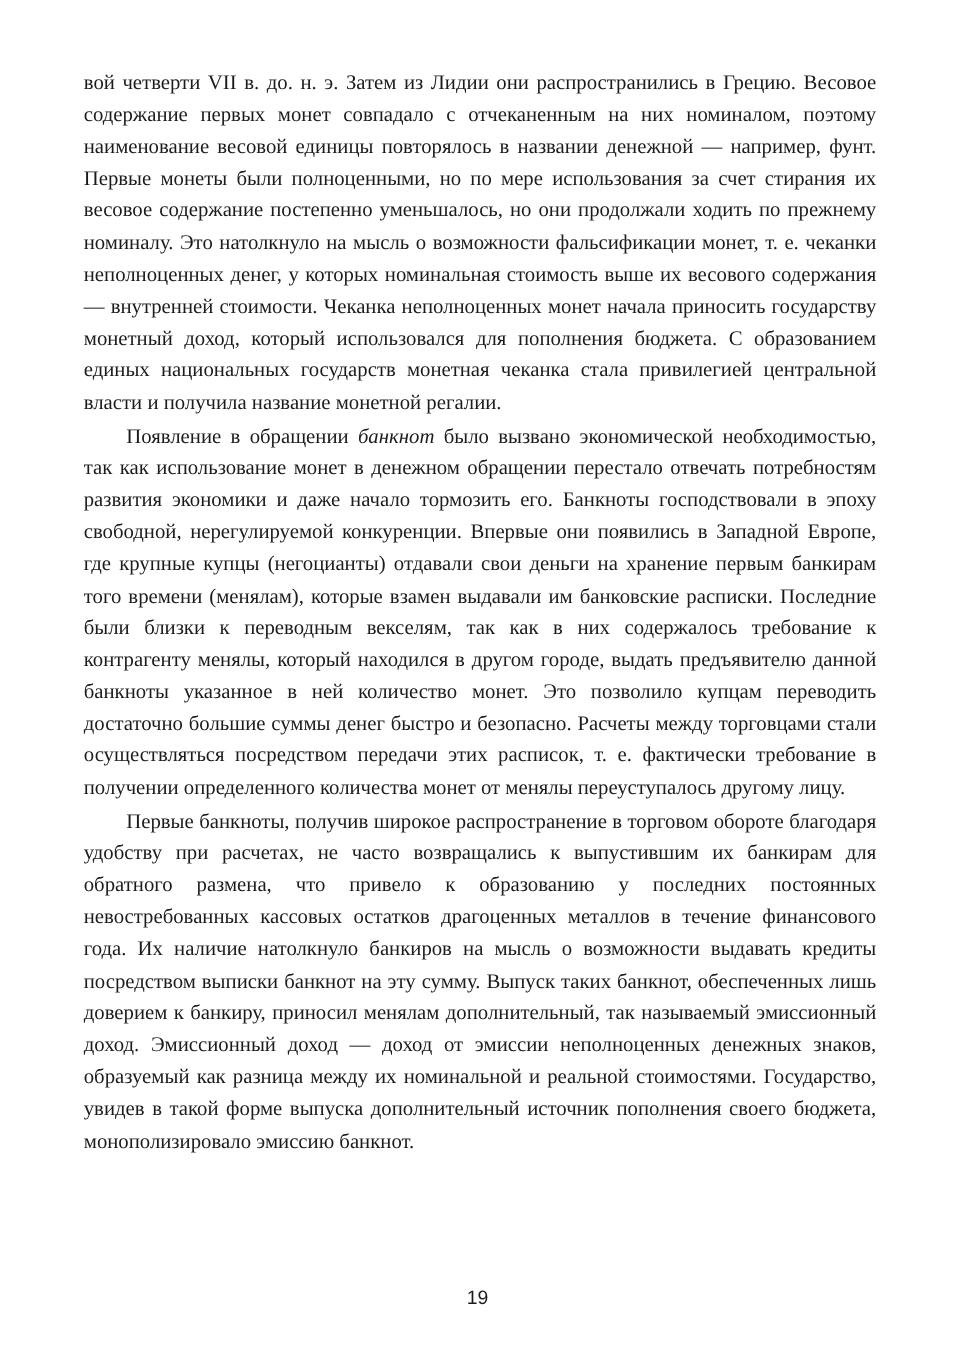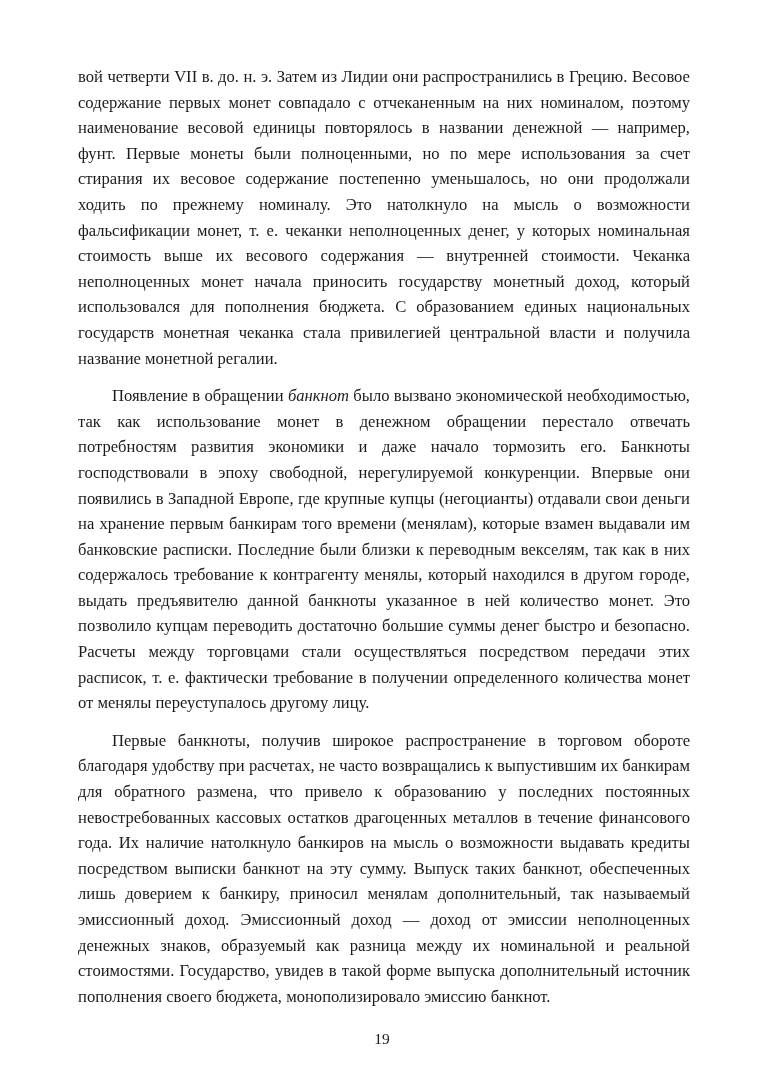--- a/index.html
+++ b/index.html
@@ -25,42 +25,42 @@
   .body-text {
     font-size: 16.6px;
     line-height: 25.6px;
     text-align: justify;
     text-justify: inter-word;
     -webkit-hyphens: none;
     hyphens: none;
     color: #1b1b1b;
   }
   .para {
-    margin: 12px;
+    margin: 1px;
     text-indent: 0;
   }
   .para + .para {
     margin-top: 0;
   }
   .para.indent {
     text-indent: 34px;
   }
   .bold-italic {
     font-weight: normal;
     font-style: italic;
   }
   .page-number {
     position: absolute;
     left: 0;
     right: 0;
     bottom: 32px;
     text-align: center;
     font-size: 15.5px;
     color: #1b1b1b;
-    font-family: Liberation Serif, serif;
+    font-family: Liberation Sans, sans-serif;
   }
 </style>
 </head>
 <body>
 
 <div class="page">
   <div class="body-text">
     <p class="para" id="para-1">вой четверти VII в. до. н. э. Затем из Лидии они распространились в Грецию. Весовое содержание первых монет совпадало с отчеканенным на них номиналом, поэтому наименование весовой единицы повторялось в названии денежной — например, фунт. Первые монеты были полноценными, но по мере использования за счет стирания их весовое содержание постепенно уменьшалось, но они продолжали ходить по прежнему номиналу. Это натолкнуло на мысль о возможности фальсификации монет, т. е. чеканки неполноценных денег, у которых номинальная стоимость выше их весового содержания — внутренней стоимости. Чеканка неполноценных монет начала приносить государству монетный доход, который использовался для пополнения бюджета. С образованием единых национальных государств монетная чеканка стала привилегией центральной власти и получила название монетной регалии.</p>
     <p class="para indent" id="para-2">Появление в обращении <span class="bold-italic">банкнот</span> было вызвано экономической необходимостью, так как использование монет в денежном обращении перестало отвечать потребностям развития экономики и даже начало тормозить его. Банкноты господствовали в эпоху свободной, нерегулируемой конкуренции. Впервые они появились в Западной Европе, где крупные купцы (негоцианты) отдавали свои деньги на хранение первым банкирам того времени (менялам), которые взамен выдавали им банковские расписки. Последние были близки к переводным векселям, так как в них содержалось требование к контрагенту менялы, который находился в другом городе, выдать предъявителю данной банкноты указанное в ней количество монет. Это позволило купцам переводить достаточно большие суммы денег быстро и безопасно. Расчеты между торговцами стали осуществляться посредством передачи этих расписок, т. е. фактически требование в получении определенного количества монет от менялы переуступалось другому лицу.</p>
     <p class="para indent" id="para-3">Первые банкноты, получив широкое распространение в торговом обороте благодаря удобству при расчетах, не часто возвращались к выпустившим их банкирам для обратного размена, что привело к образованию у последних постоянных невостребованных кассовых остатков драгоценных металлов в течение финансового года. Их наличие натолкнуло банкиров на мысль о возможности выдавать кредиты посредством выписки банкнот на эту сумму. Выпуск таких банкнот, обеспеченных лишь доверием к банкиру, приносил менялам дополнительный, так называемый эмиссионный доход. Эмиссионный доход — доход от эмиссии неполноценных денежных знаков, образуемый как разница между их номинальной и реальной стоимостями. Государство, увидев в такой форме выпуска дополнительный источник пополнения своего бюджета, монополизировало эмиссию банкнот.</p>

